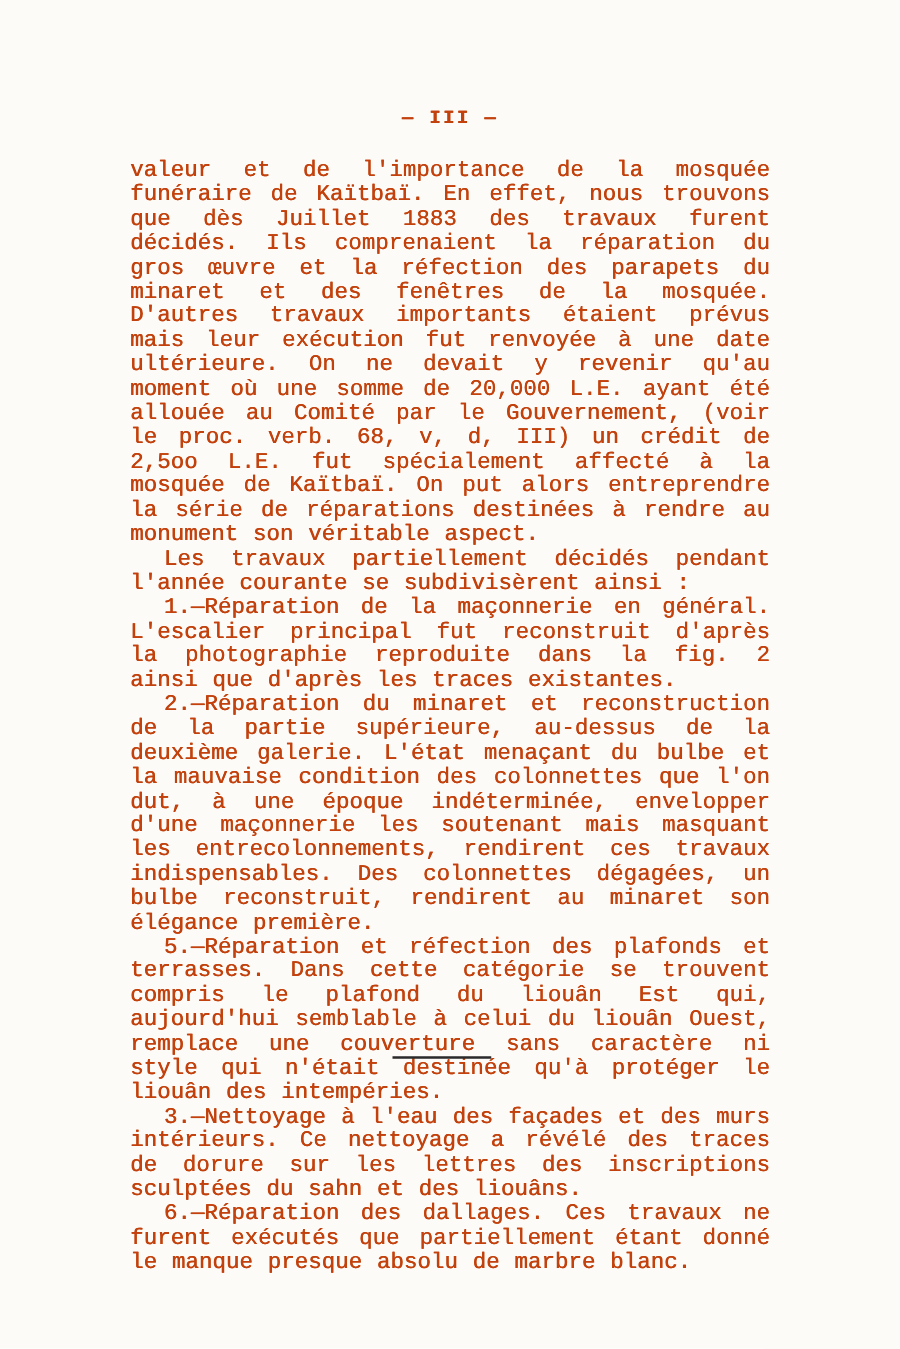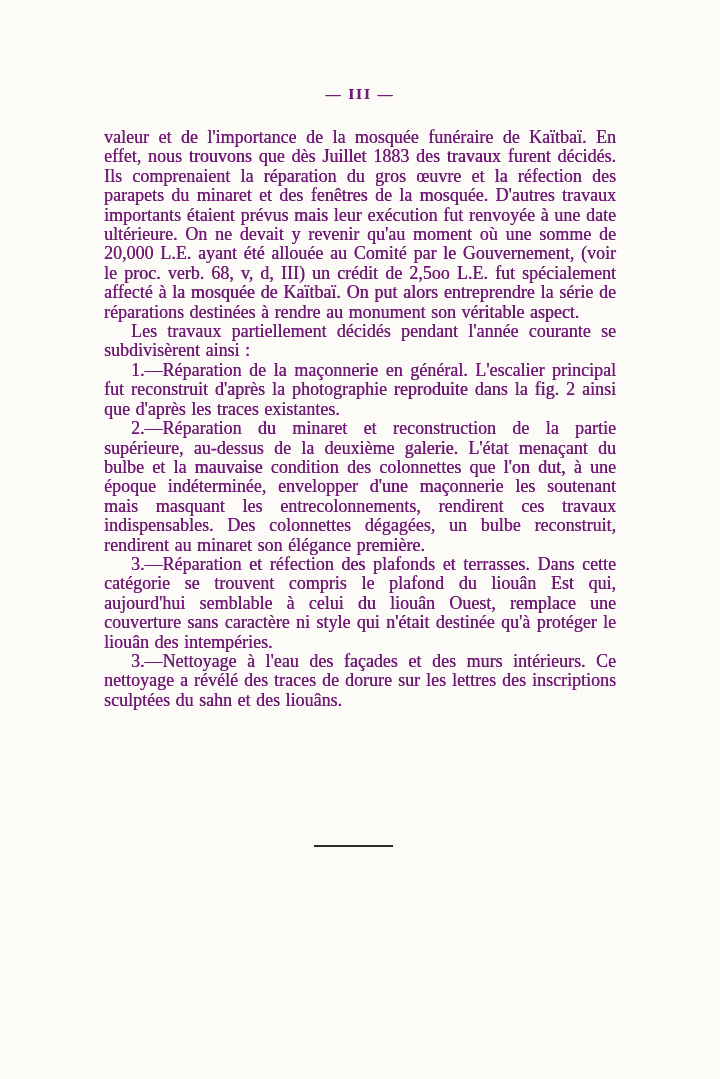--- a/index.html
+++ b/index.html
@@ -6,22 +6,22 @@
     margin: 0;
     padding: 0;
     background: #ffffff;
   }
   .page {
     position: relative;
     width: 720px;
     height: 1079px;
     margin: 0 auto;
     background: #fcfbf8;
-    color: #701a75;
-    font-family: Liberation Serif, serif;
+    color: #c2410c;
+    font-family: Liberation Mono, monospace;
     overflow: hidden;
   }
   .page-number {
     position: absolute;
     top: 86px;
     left: 0;
     width: 100%;
     text-align: center;
     font-size: 15px;
     font-weight: bold;
@@ -60,19 +60,20 @@
 
 <div class="page">
 
   <div class="page-number">— III —</div>
 
   <div class="text-block">
     <p>valeur et de l'importance de la mosquée funéraire de Kaïtbaï. En effet, nous trouvons que dès Juillet 1883 des travaux furent décidés. Ils comprenaient la réparation du gros œuvre et la réfection des parapets du minaret et des fenêtres de la mosquée. D'autres travaux importants étaient prévus mais leur exécution fut renvoyée à une date ultérieure. On ne devait y revenir qu'au moment où une somme de 20,000 L.E. ayant été allouée au Comité par le Gouvernement, (voir le proc. verb. 68, v, d, III) un crédit de 2,5oo L.E. fut spécialement affecté à la mosquée de Kaïtbaï. On put alors entreprendre la série de réparations destinées à rendre au monument son véritable aspect.</p>
     <p class="indent">Les travaux partiellement décidés pendant l'année courante se subdivisèrent ainsi :</p>
     <p class="indent">1.—Réparation de la maçonnerie en général. L'escalier principal fut reconstruit d'après la photographie reproduite dans la fig. 2 ainsi que d'après les traces existantes.</p>
     <p class="indent">2.—Réparation du minaret et reconstruction de la partie supérieure, au-dessus de la deuxième galerie. L'état menaçant du bulbe et la mauvaise condition des colonnettes que l'on dut, à une époque indéterminée, envelopper d'une maçonnerie les soutenant mais masquant les entrecolonnements, rendirent ces travaux indispensables. Des colonnettes dégagées, un bulbe reconstruit, rendirent au minaret son élégance première.</p>
-    <p class="indent">3.—Réparation et réfection des plafonds et terrasses. Dans cette catégorie se trouvent compris le plafond du liouân Est qui, aujourd'hui semblable à celui du liouân Ouest, remplace une couverture sans caractère ni style qui n'était destinée qu'à protéger le liouân des intempéries.</p>
+    <p class="indent">5.—Réparation et réfection des plafonds et terrasses. Dans cette catégorie se trouvent compris le plafond du liouân Est qui, aujourd'hui semblable à celui du liouân Ouest, remplace une couverture sans caractère ni style qui n'était destinée qu'à protéger le liouân des intempéries.</p>
     <p class="indent">3.—Nettoyage à l'eau des façades et des murs intérieurs. Ce nettoyage a révélé des traces de dorure sur les lettres des inscriptions sculptées du sahn et des liouâns.</p>
+    <p class="indent">6.—Réparation des dallages. Ces travaux ne furent exécutés que partiellement étant donné le manque presque absolu de marbre blanc.</p>
   </div>
 
   <hr class="end-divider">
 
 </div>
 
 </body></html>

